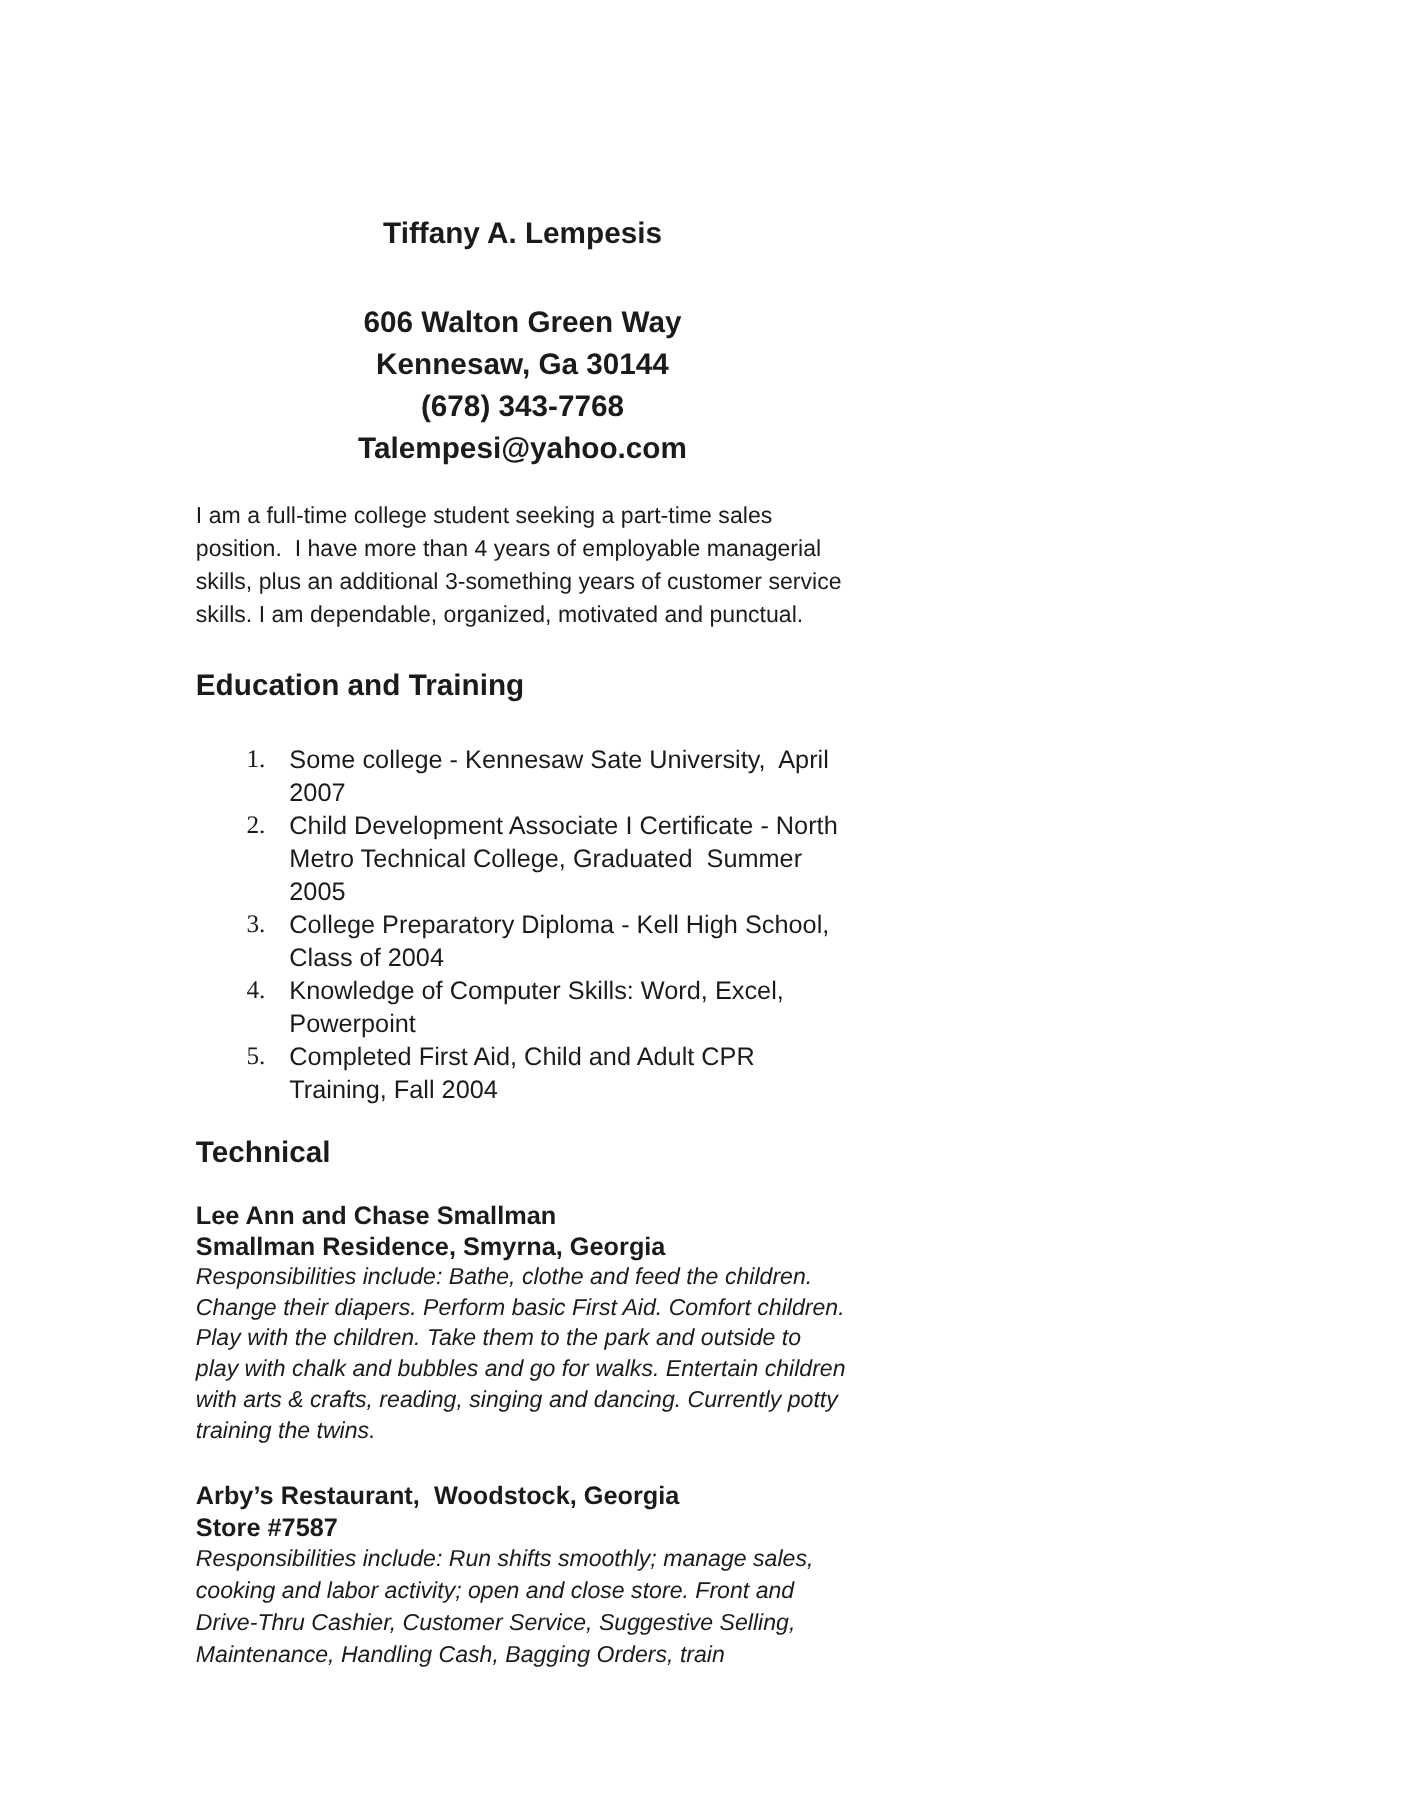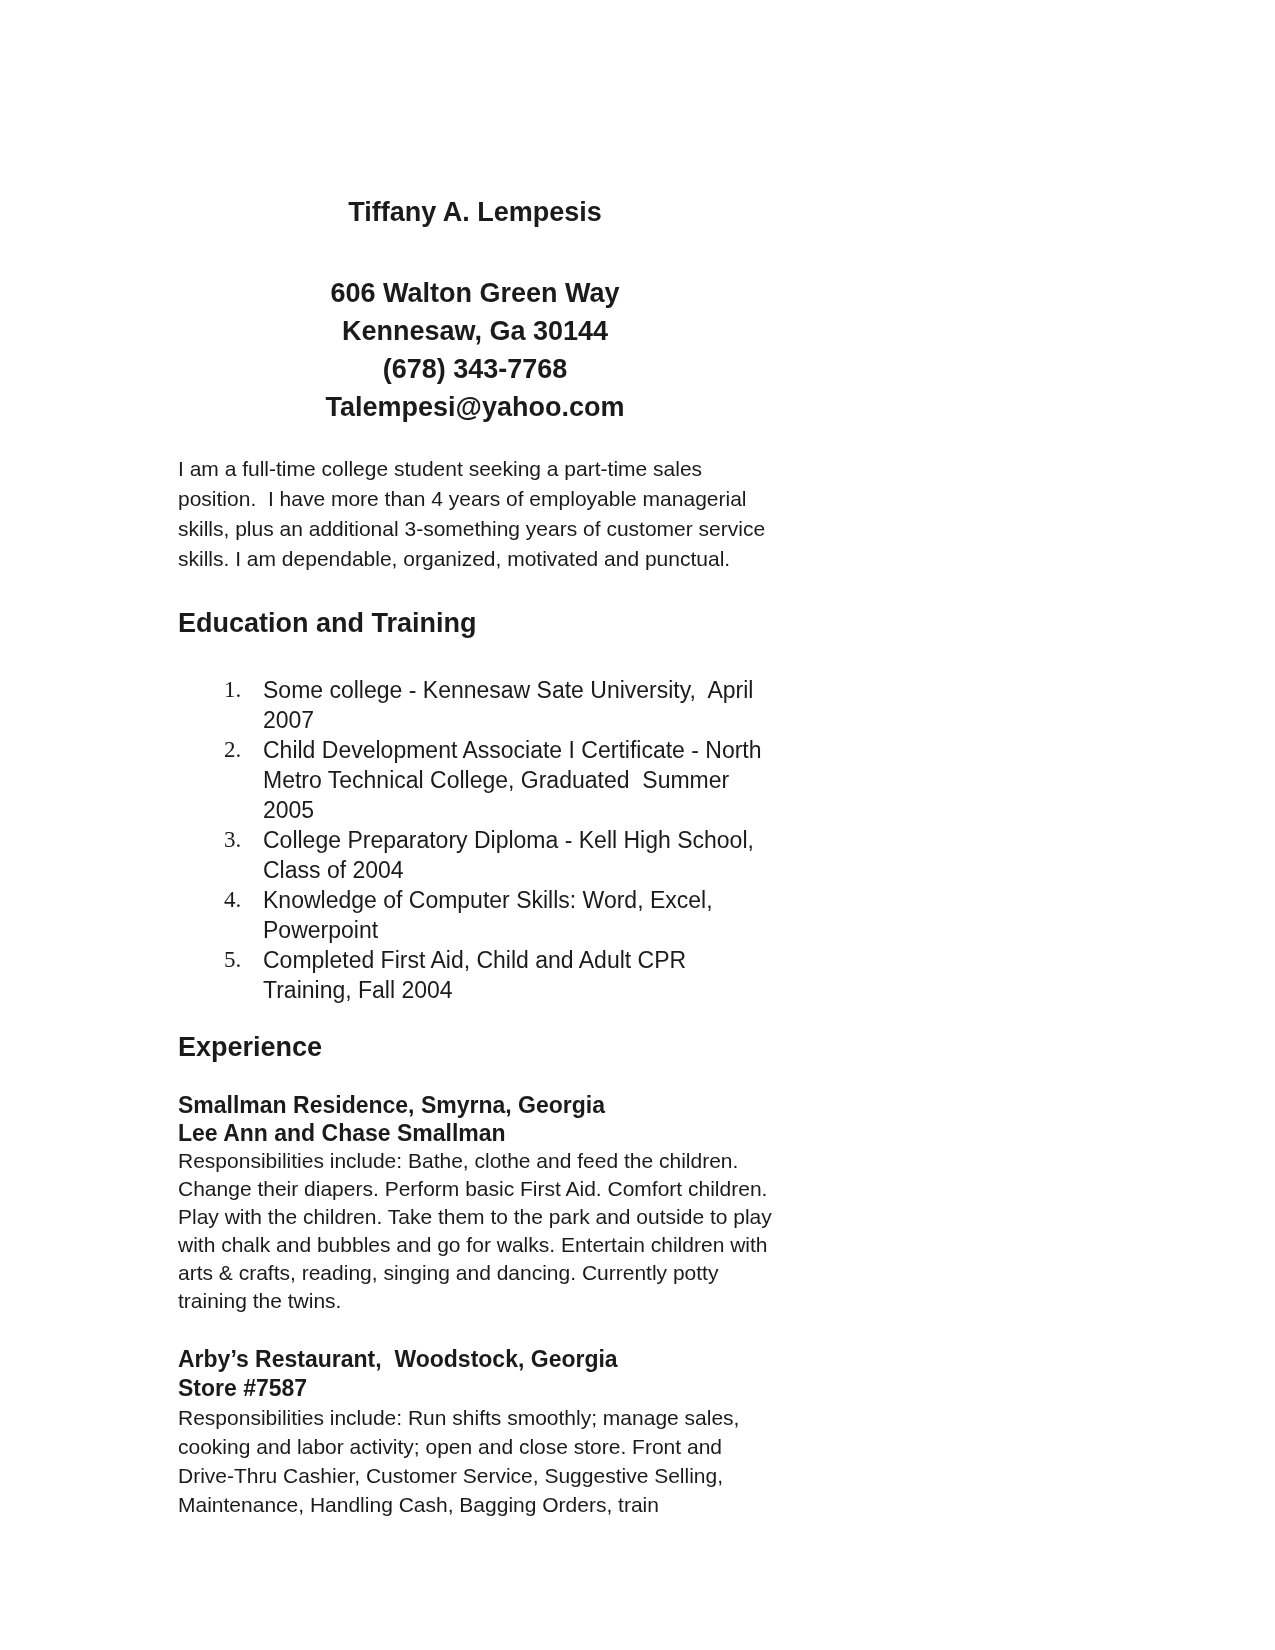--- a/index.html
+++ b/index.html
@@ -86,20 +86,21 @@
   }
   .job-1 { margin-top: 28px; }
   .job-2 { margin-top: 30px; line-height: 29px; }
   .job .bold-line {
     font-weight: 700;
     white-space: pre-wrap;
   }
   .job p {
     margin: 0;
     line-height: inherit;
+    font-style: italic;
   }
 </style>
 </head>
 <body>
 
 <div class="page">
 
   <header class="header">
     <div class="name">Tiffany A. Lempesis</div>
     <div class="contact">
@@ -134,25 +135,25 @@
         <span class="itext">Knowledge of Computer Skills: Word, Excel, Powerpoint</span>
       </li>
       <li>
         <span class="num">5.</span>
         <span class="itext">Completed First Aid, Child and Adult CPR Training, Fall 2004</span>
       </li>
     </ol>
   </section>
 
   <section class="sec-experience">
-    <h2>Experience</h2>
+    <h2>Technical</h2>
 
     <div class="job job-1">
+      <div class="bold-line">Lee Ann and Chase Smallman</div>
       <div class="bold-line">Smallman Residence, Smyrna, Georgia</div>
-      <div class="bold-line">Lee Ann and Chase Smallman</div>
       <p>Responsibilities include: Bathe, clothe and feed the children. Change their diapers. Perform basic First Aid. Comfort children. Play with the children. Take them to the park and outside to play with chalk and bubbles and go for walks. Entertain children with arts &amp; crafts, reading, singing and dancing. Currently potty training the twins.</p>
     </div>
 
     <div class="job job-2">
       <div class="bold-line">Arby’s Restaurant,  Woodstock, Georgia</div>
       <div class="bold-line">Store #7587</div>
       <p>Responsibilities include: Run shifts smoothly; manage sales, cooking and labor activity; open and close store. Front and Drive-Thru Cashier, Customer Service, Suggestive Selling, Maintenance, Handling Cash, Bagging Orders, train</p>
     </div>
   </section>
 

